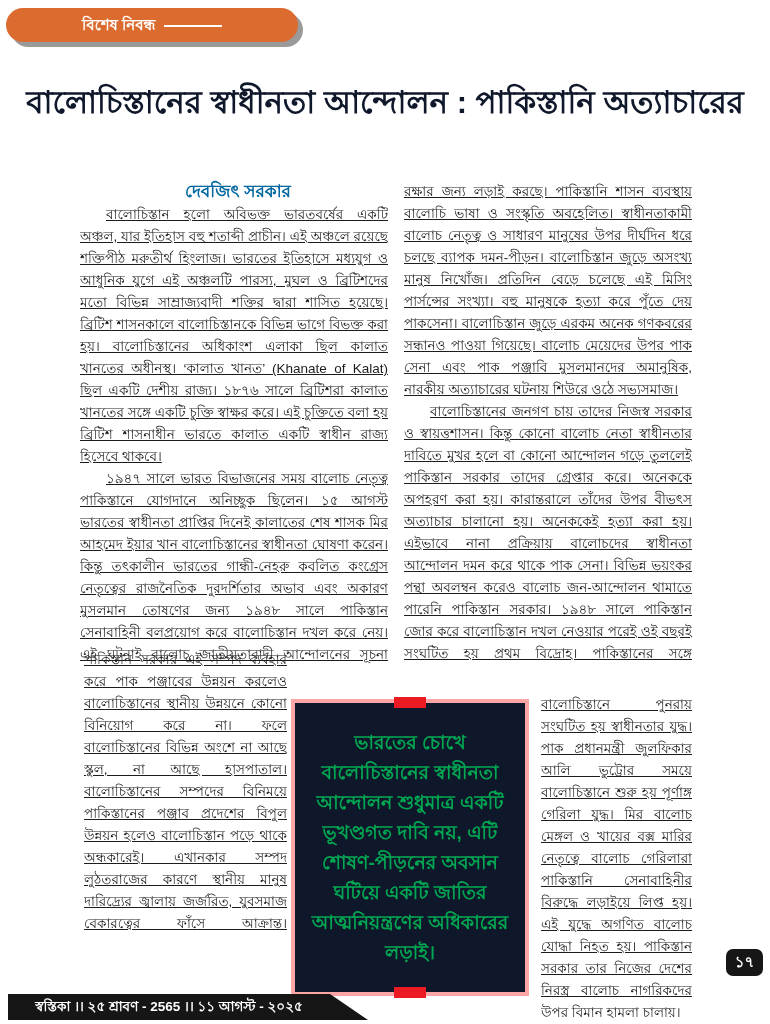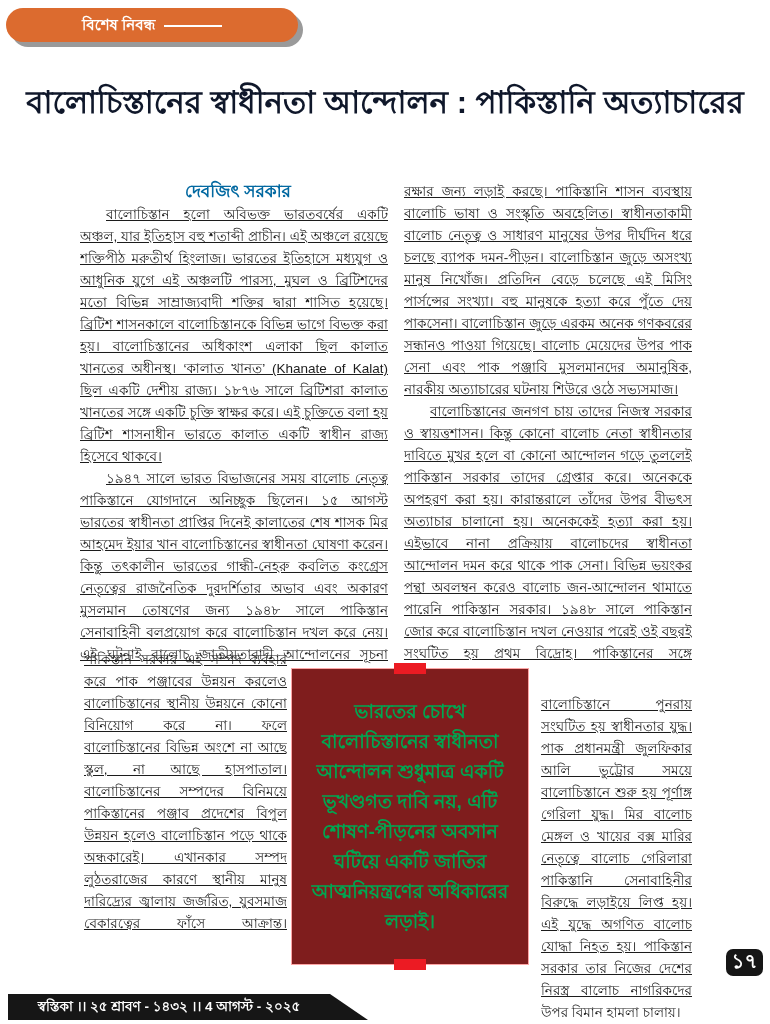--- a/index.html
+++ b/index.html
@@ -49,22 +49,22 @@
     text-decoration:underline;
   }
   .seg p{margin:0;}
   .seg p.ind{text-indent:26px;}
   .seg-left-wide{left:80px;top:204px;width:308px;height:462px;}
   .seg-left-narrow{left:84px;top:649px;width:203px;height:288px;}
   .seg-right-wide{left:404px;top:181px;width:288px;height:484px;}
   .seg-right-narrow{left:541px;top:694px;width:151px;height:324px;}
   
   .quote-box{
-    position:absolute;left:291px;top:668px;width:238px;height:297px;
-    background:#7f1d1d;border:1px solid #fca5a5;
+    position:absolute;left:291px;top:699px;width:238px;height:297px;
+    background:#0f172a;border:4px solid #fca5a5;
   }
   .red-tab{
     position:absolute;left:50%;transform:translateX(-50%);
     width:32px;height:11px;background:#ec1b23;
   }
   .red-tab.top{top:-6px;}
   .red-tab.bottom{bottom:-6px;}
   .quote-text{
     position:absolute;left:0;top:0;width:100%;height:100%;
     padding:22px 12px;
@@ -81,21 +81,21 @@
     display:flex;align-items:center;justify-content:center;
     padding-right:38px;
   }
   .footer-banner .footer-text{
     color:#ffffff;font-size:13.5px;font-weight:bold;white-space:nowrap;
   }
   .page-chip{
     position:absolute;left:726px;top:949px;width:37px;height:27px;
     background:#161616;border-radius:7px;
     display:flex;align-items:center;justify-content:center;
-    color:#ffffff;font-size:20px;font-weight:bold;
+    color:#ffffff;font-size:15px;font-weight:bold;
   }
 </style>
 </head>
 <body>
 
 <div class="page">
 
   <div class="badge">
     <span class="badge-label">বিশেষ নিবন্ধ</span>
     <span class="badge-line"></span>
@@ -127,17 +127,17 @@
     <p class="ind">২০০০ সালের পর থেকে বালোচিস্তান লিবারেশন আর্মি (বিএলএ), বালোচিস্তান রিপাবলিকান আর্মি (বিআরএ) এবং অন্যান্য বিভিন্ন গোষ্ঠীর মুক্তিযোদ্ধারা বালোচিস্তান জুড়ে সশস্ত্র সংগ্রাম চালাচ্ছে। এছাড়াও, ড. তারাচাঁদ, ড. হুমা বালোচ, মির সালাহউদ্দিন মেঙ্গল এবং</p>
   </div>
 
   <div class="quote-box">
     <span class="red-tab top"></span>
     <span class="red-tab bottom"></span>
     <div class="quote-text">ভারতের চোখে বালোচিস্তানের স্বাধীনতা আন্দোলন শুধুমাত্র একটি ভূখণ্ডগত দাবি নয়, এটি শোষণ-পীড়নের অবসান ঘটিয়ে একটি জাতির আত্মনিয়ন্ত্রণের অধিকারের লড়াই।</div>
   </div>
 
   <div class="footer-banner">
-    <span class="footer-text">স্বস্তিকা ।। ২৫ শ্রাবণ - ১৪৩২ ।। 4 আগস্ট - ২০২৫</span>
+    <span class="footer-text">স্বস্তিকা ।। ২৫ শ্রাবণ - 2565 ।। ১১ আগস্ট - ২০২৫</span>
   </div>
   <div class="page-chip">১৭</div>
 
 </div>
 
 </body></html>

